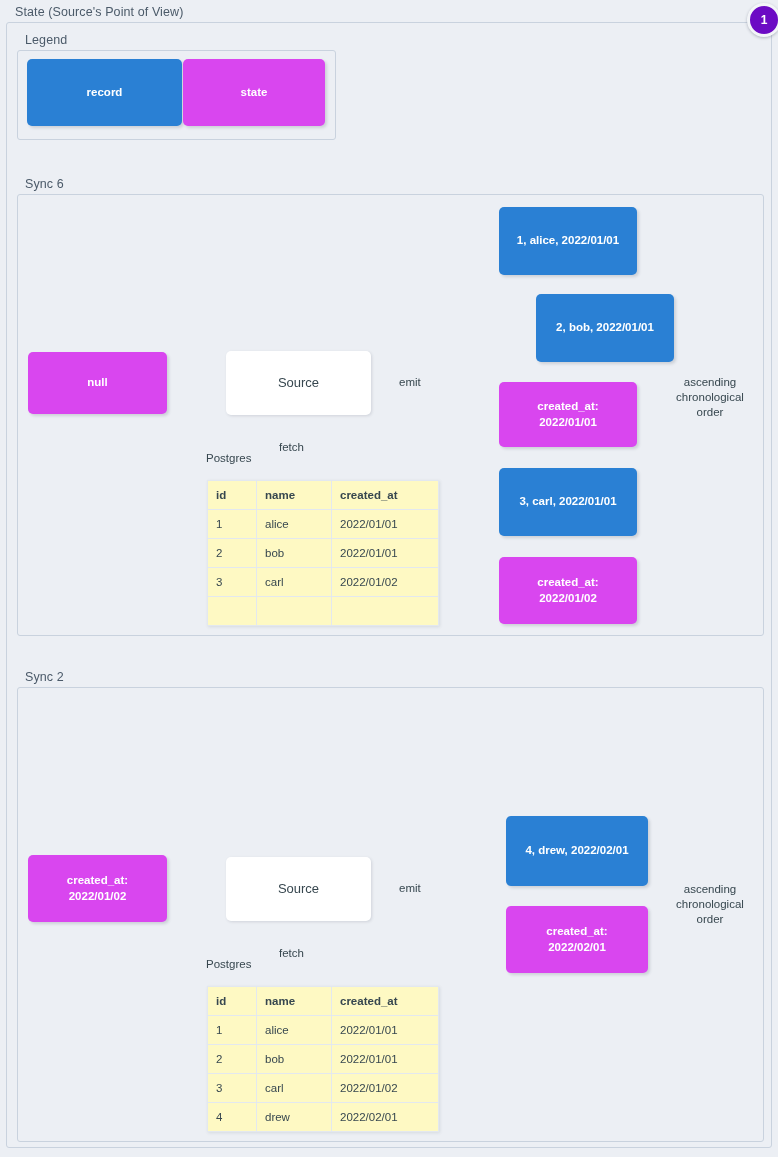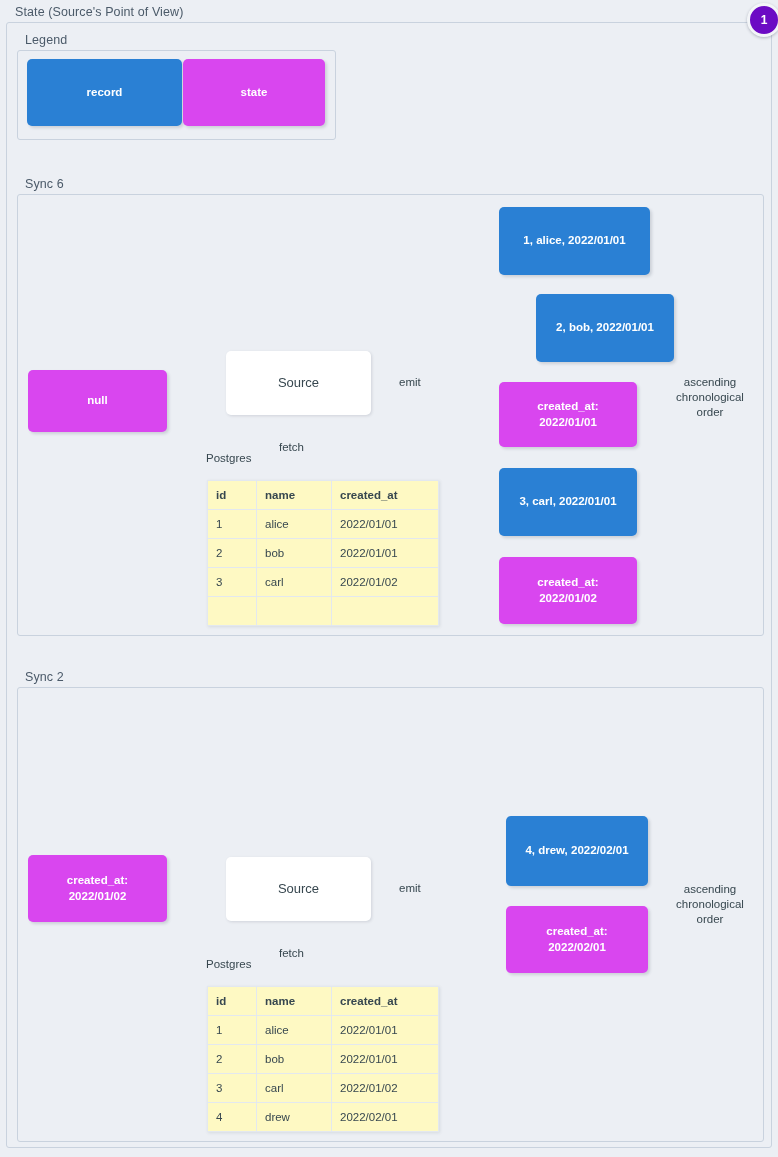--- a/index.html
+++ b/index.html
@@ -183,21 +183,21 @@
   <div class="node record abs" style="left:27px; top:59px; width:155px; height:67px;">
     <span>record</span>
   </div>
   <div class="node state abs" style="left:183px; top:59px; width:142px; height:67px;">
     <span>state</span>
   </div>
 
   <div class="cluster abs" style="left:17px; top:194px; width:747px; height:442px;"></div>
   <div class="cluster-label" style="left:22px; top:177px;">Sync 6</div>
 
-  <div class="node state abs" style="left:28px; top:352px; width:139px; height:62px;margin-top:18px;">
+  <div class="node state abs" style="left:28px; top:352px; width:139px; height:62px;">
     <span>null</span>
   </div>
 
   <div class="node plain abs" style="left:226px; top:351px; width:145px; height:64px;">
     <span>Source</span>
   </div>
 
   <div class="edge-label" style="left:397px; top:375px;">emit</div>
   <div class="edge-label" style="left:277px; top:440px;">fetch</div>
   <div class="db-label" style="left:206px; top:452px;">Postgres</div>
@@ -227,21 +227,21 @@
         <td>2022/01/02</td>
       </tr>
       <tr>
         <td>&nbsp;</td>
         <td>&nbsp;</td>
         <td>&nbsp;</td>
       </tr>
     </tbody>
   </table>
 
-  <div class="node record abs" style="left:499px; top:207px; width:151px; height:68px;">
+  <div class="node record abs" style="left:499px; top:207px; width:138px; height:68px;">
     <span>1, alice, 2022/01/01</span>
   </div>
   <div class="node record abs" style="left:499px; top:294px; width:138px; height:68px;margin-left:37px;">
     <span>2, bob, 2022/01/01</span>
   </div>
   <div class="node state abs" style="left:499px; top:382px; width:138px; height:65px;">
     <span>created_at:
 2022/01/01</span>
   </div>
   <div class="node record abs" style="left:499px; top:468px; width:138px; height:68px;text-align:center;">

